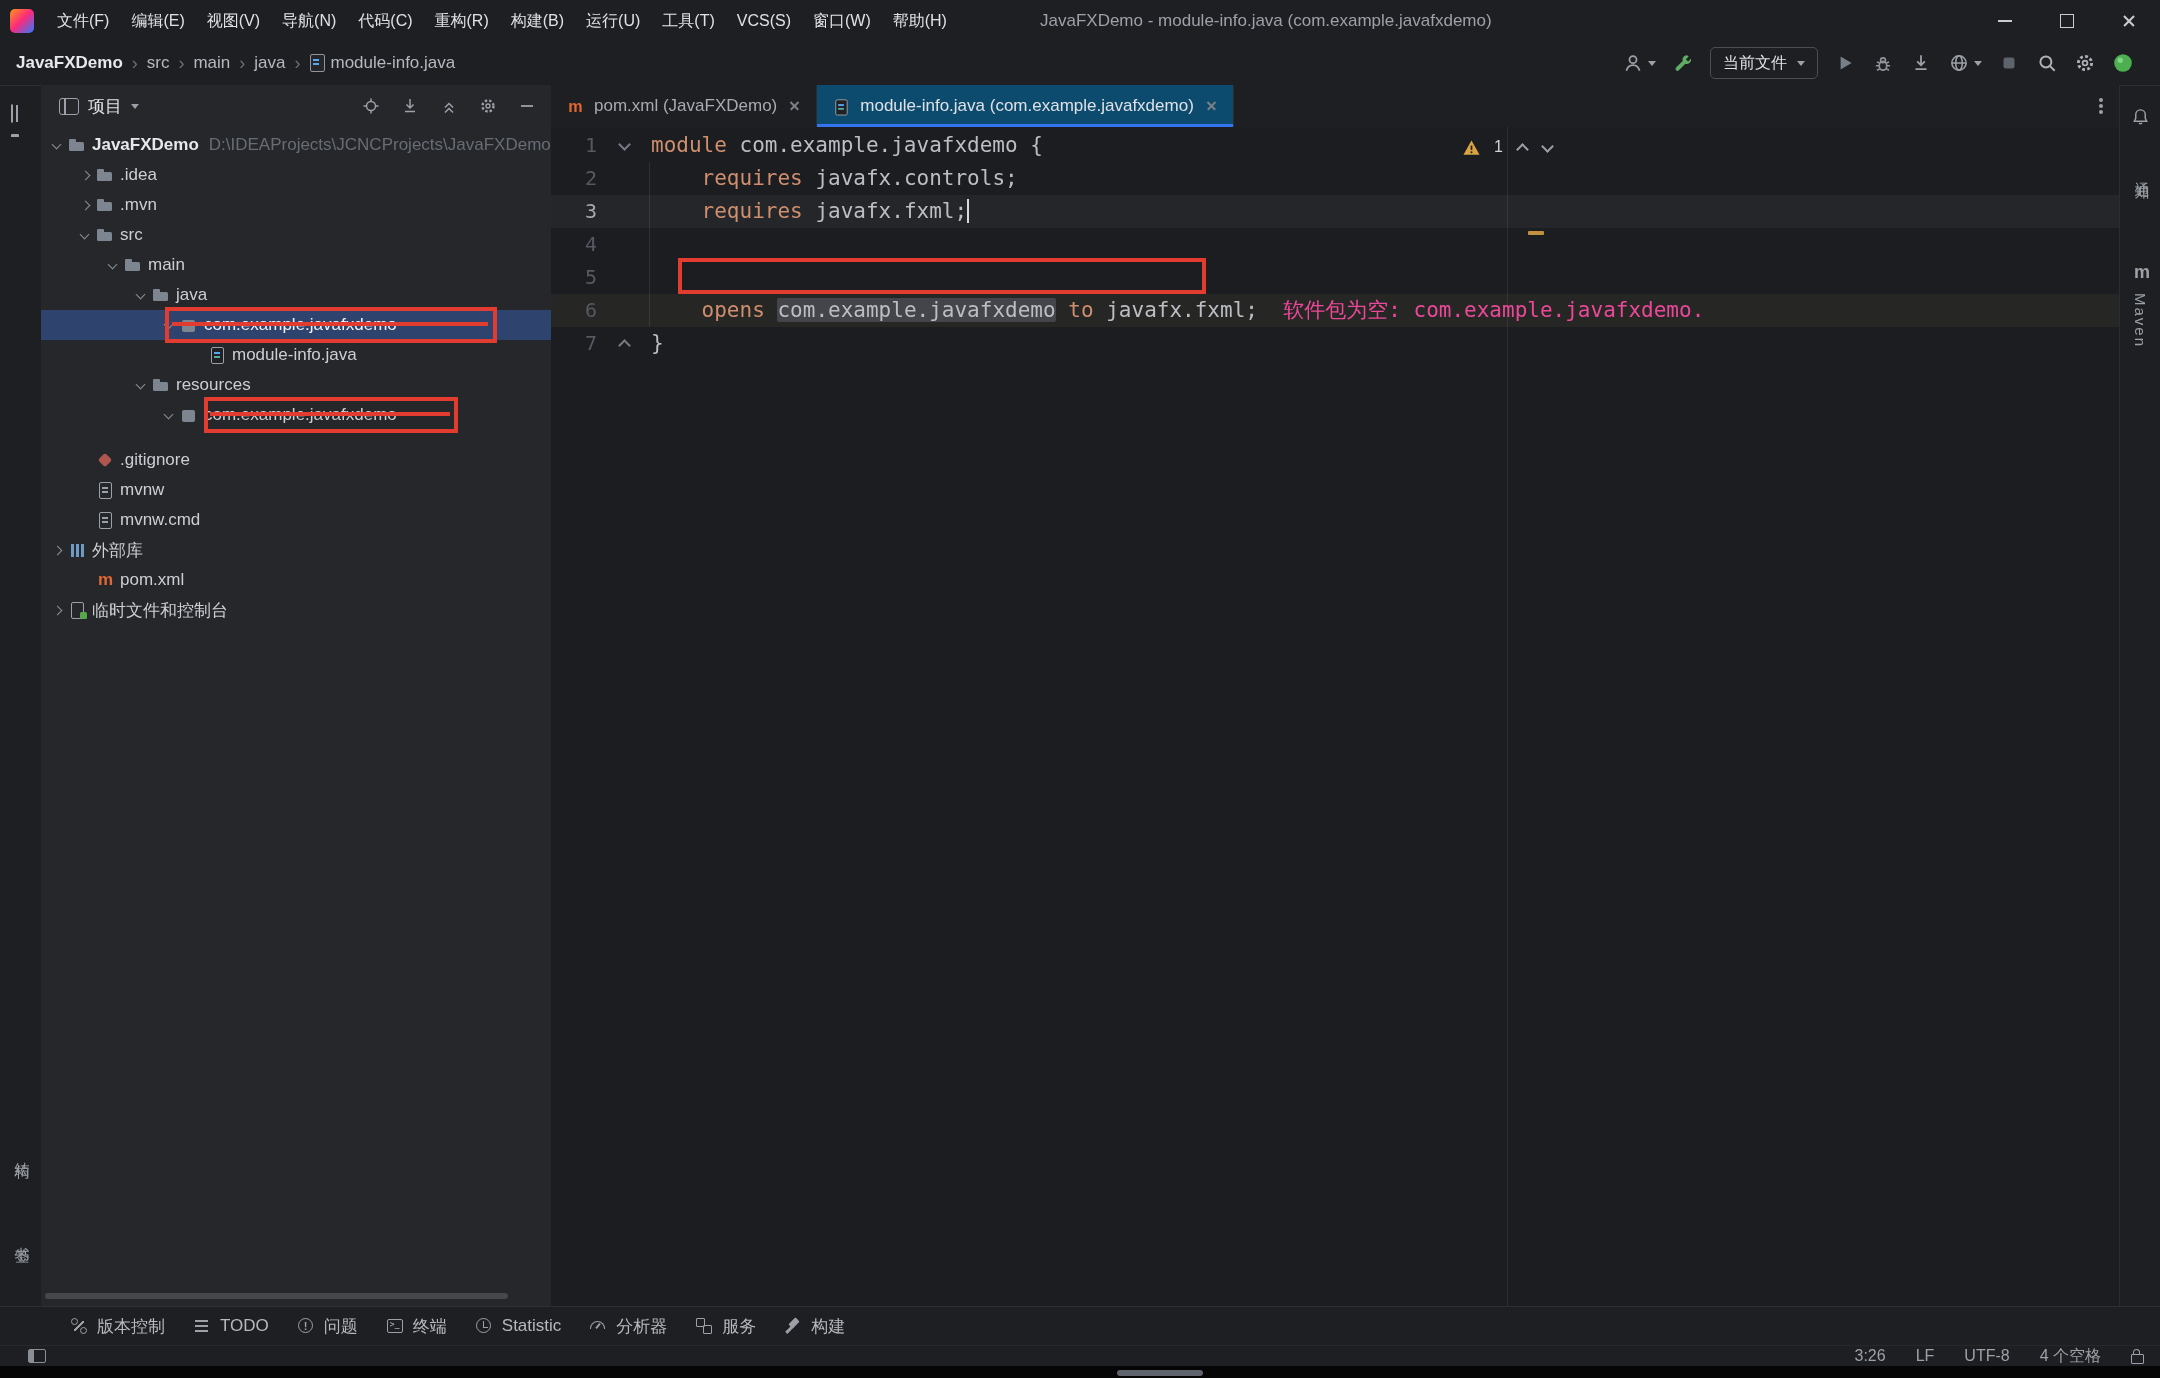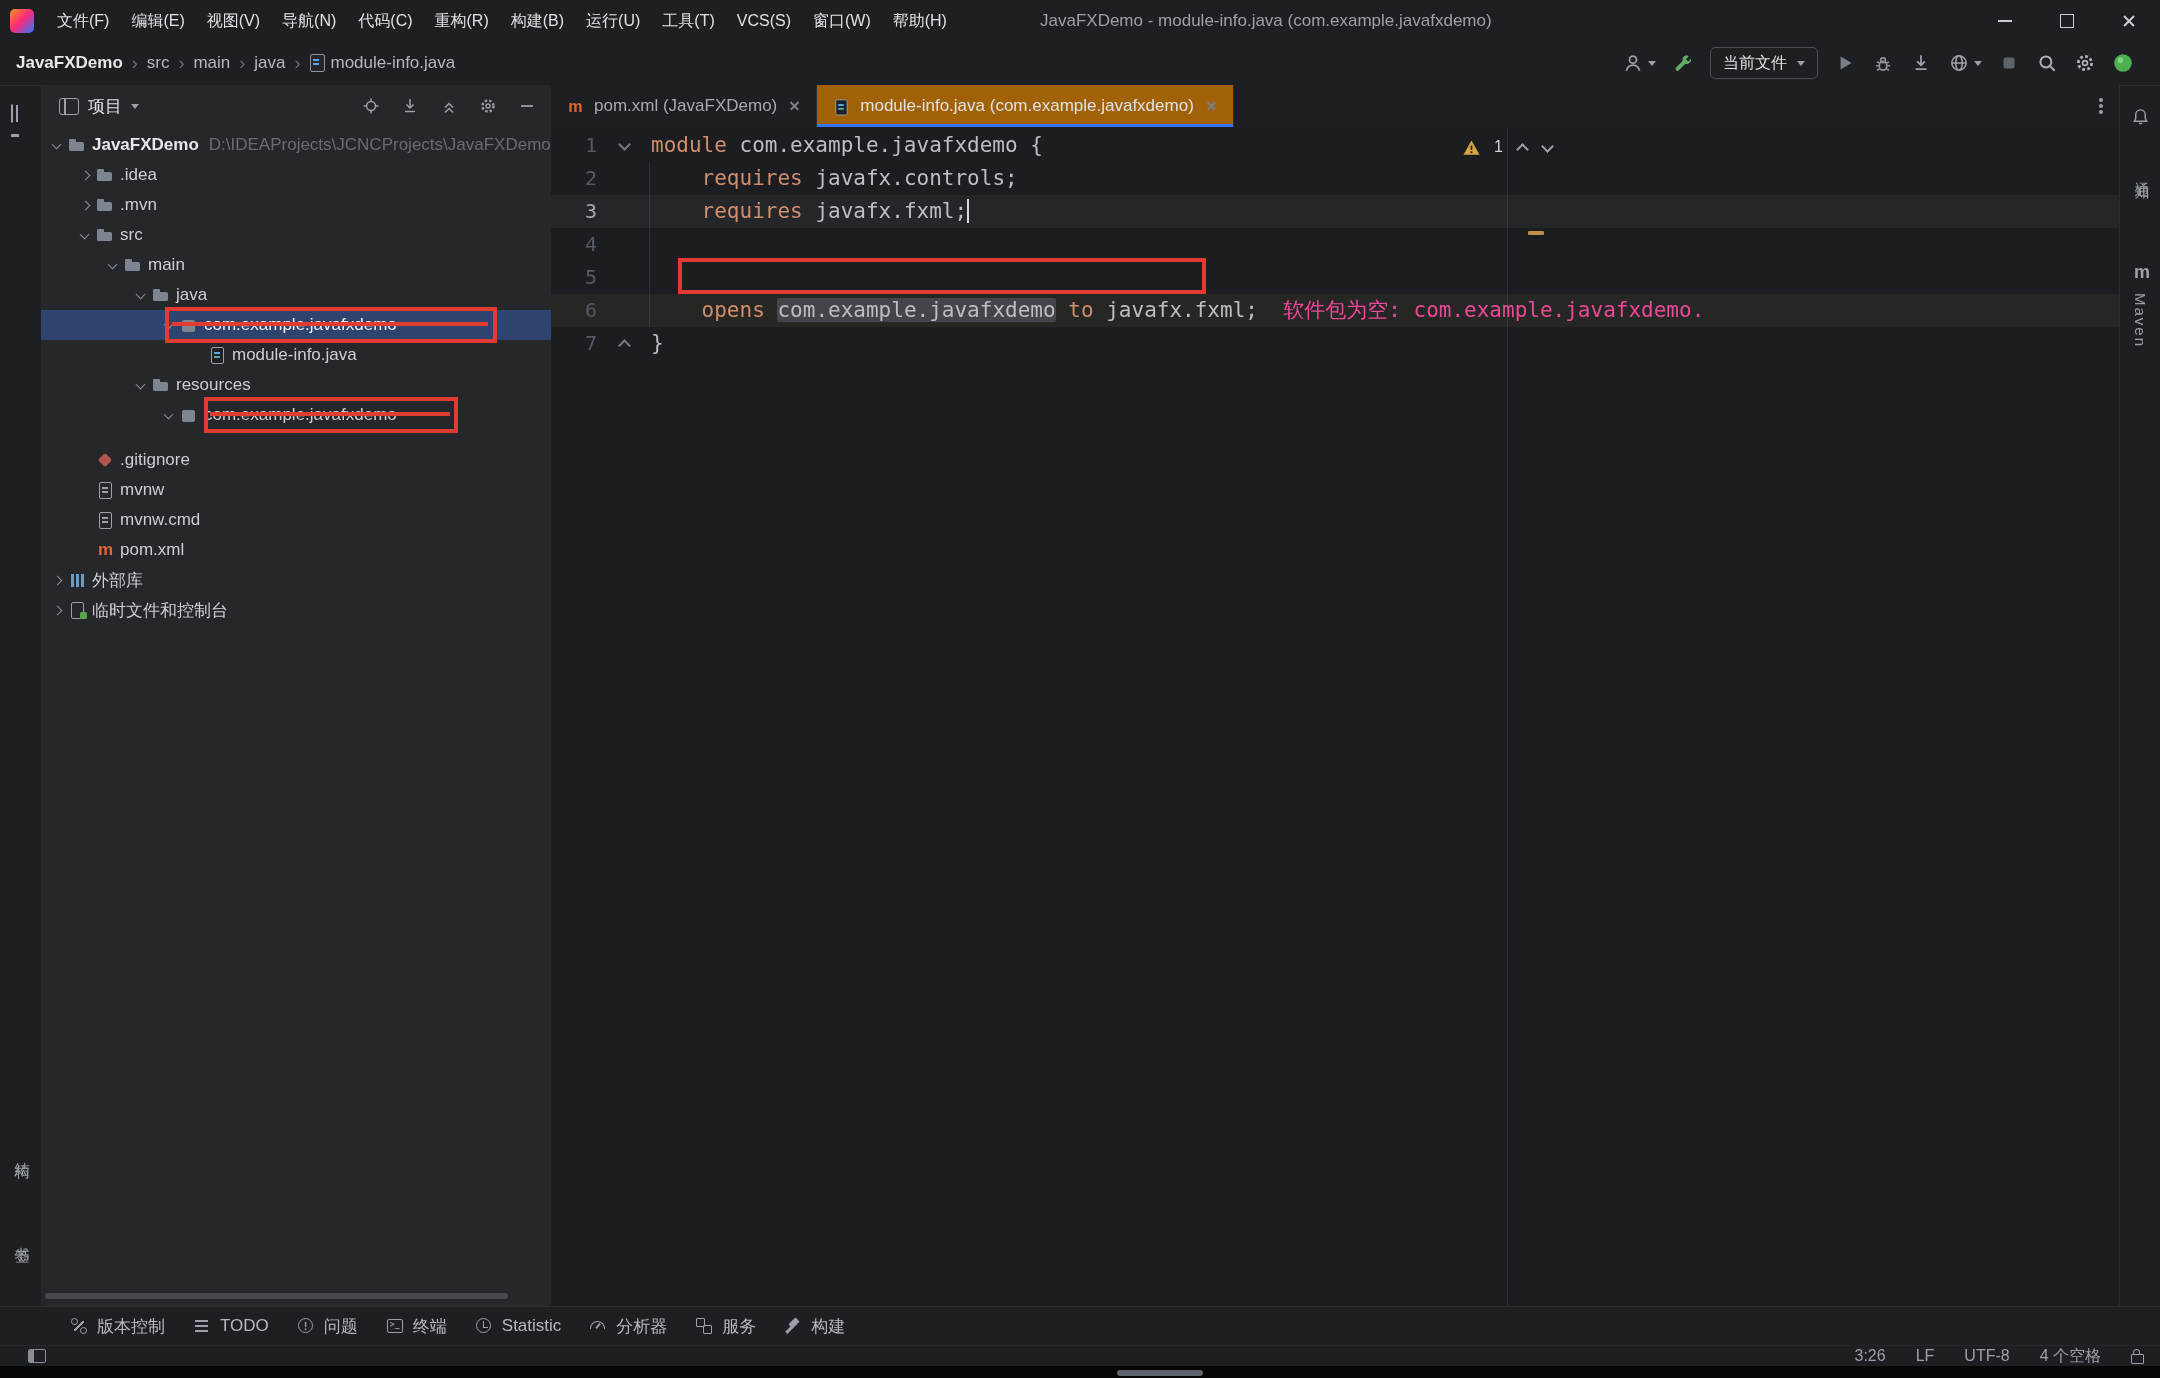--- a/index.html
+++ b/index.html
@@ -67,21 +67,21 @@
   .ti-gitignore::before{content:"";position:absolute;left:5px;top:6px;width:10px;height:10px;background:#b0564e;transform:rotate(45deg);border-radius:2px;}
   .ti-maven::before{content:"m";position:absolute;left:3px;top:0;font:bold 17px/22px "Liberation Sans",sans-serif;color:#e06632;}
   .ti-libraries::before{content:"";position:absolute;left:4px;top:5px;width:3px;height:13px;background:#6d9bc3;box-shadow:5px 0 0 #6d9bc3,10px 0 0 #6d9bc3;}
   .ti-scratches::before{content:"";position:absolute;left:4px;top:3px;width:11px;height:15px;border:1.5px solid #9ba1a8;border-radius:2px;}
   .ti-scratches::after{content:"";position:absolute;right:0;bottom:2px;width:7px;height:7px;background:#57a64a;border-radius:1.5px;}
   .h-scrollbar{position:absolute;left:4px;top:1208px;width:463px;height:6px;background:#46484d;border-radius:3px;}
   
   #tabbar{position:absolute;left:551px;top:85px;width:1568px;height:42px;display:flex;align-items:stretch;border-bottom:1px solid #2d2f33;background:#1e1f22;}
   .tab{display:flex;align-items:center;gap:9px;padding:0 14px;border-right:1px solid #2a2c30;font-size:17px;color:#a7aab1;}
   .tab .ti{height:20px;transform:scale(.95);}
-  .tab.active{background:#a16207;color:#dfe1e5;box-shadow:inset 0 -3px 0 #3574f0;}
+  .tab.active{background:#0c4a6e;color:#dfe1e5;box-shadow:inset 0 -3px 0 #3574f0;}
   .tab-close{width:14px;height:14px;position:relative;margin-left:2px;}
   .tab-close::before,.tab-close::after{content:"";position:absolute;left:1px;top:6px;width:11px;height:1.6px;background:#7b8086;}
   .tab-close::before{transform:rotate(45deg);} .tab-close::after{transform:rotate(-45deg);}
   .tab-more{margin-left:auto;align-self:center;margin-right:16px;width:4px;height:4px;border-radius:50%;background:#9da0a8;box-shadow:0 -6px 0 #9da0a8,0 6px 0 #9da0a8;}
   
   #editor{position:absolute;left:551px;top:127px;width:1568px;height:1179px;background:#1b1d21;overflow:hidden;}
   .margin-guide{position:absolute;left:956px;top:0;bottom:0;width:1px;background:#2c2e33;}
   .indent-guide{position:absolute;left:98px;top:35px;height:165px;width:1px;background:#2e3035;}
   #code-area{position:absolute;left:0;top:0;right:0;padding-top:2px;}
   .cl{display:flex;height:33px;line-height:33px;white-space:pre;}
@@ -381,29 +381,29 @@
         <div class="trow" style="padding-left: 34px;">
           <span class="tchev none"></span>
           <span class="ti ti-file"></span>
           <span class="tlabel">mvnw</span>
         </div>
         <div class="trow" style="padding-left: 34px;">
           <span class="tchev none"></span>
           <span class="ti ti-file"></span>
           <span class="tlabel">mvnw.cmd</span>
         </div>
+        <div class="trow" style="padding-left: 6px;">
+          <span class="tchev right"></span>
+          <span class="ti ti-libraries"></span>
+          <span class="tlabel">外部库</span>
+        </div>
         <div class="trow" style="padding-left: 34px;">
           <span class="tchev none"></span>
           <span class="ti ti-maven"></span>
           <span class="tlabel">pom.xml</span>
-        </div>
-        <div class="trow" style="padding-left: 6px;">
-          <span class="tchev right"></span>
-          <span class="ti ti-libraries"></span>
-          <span class="tlabel">外部库</span>
         </div>
         <div class="trow" style="padding-left: 6px;">
           <span class="tchev right"></span>
           <span class="ti ti-scratches"></span>
           <span class="tlabel">临时文件和控制台</span>
         </div>
       </div>
     <div class="h-scrollbar"></div>
   </div>
 

